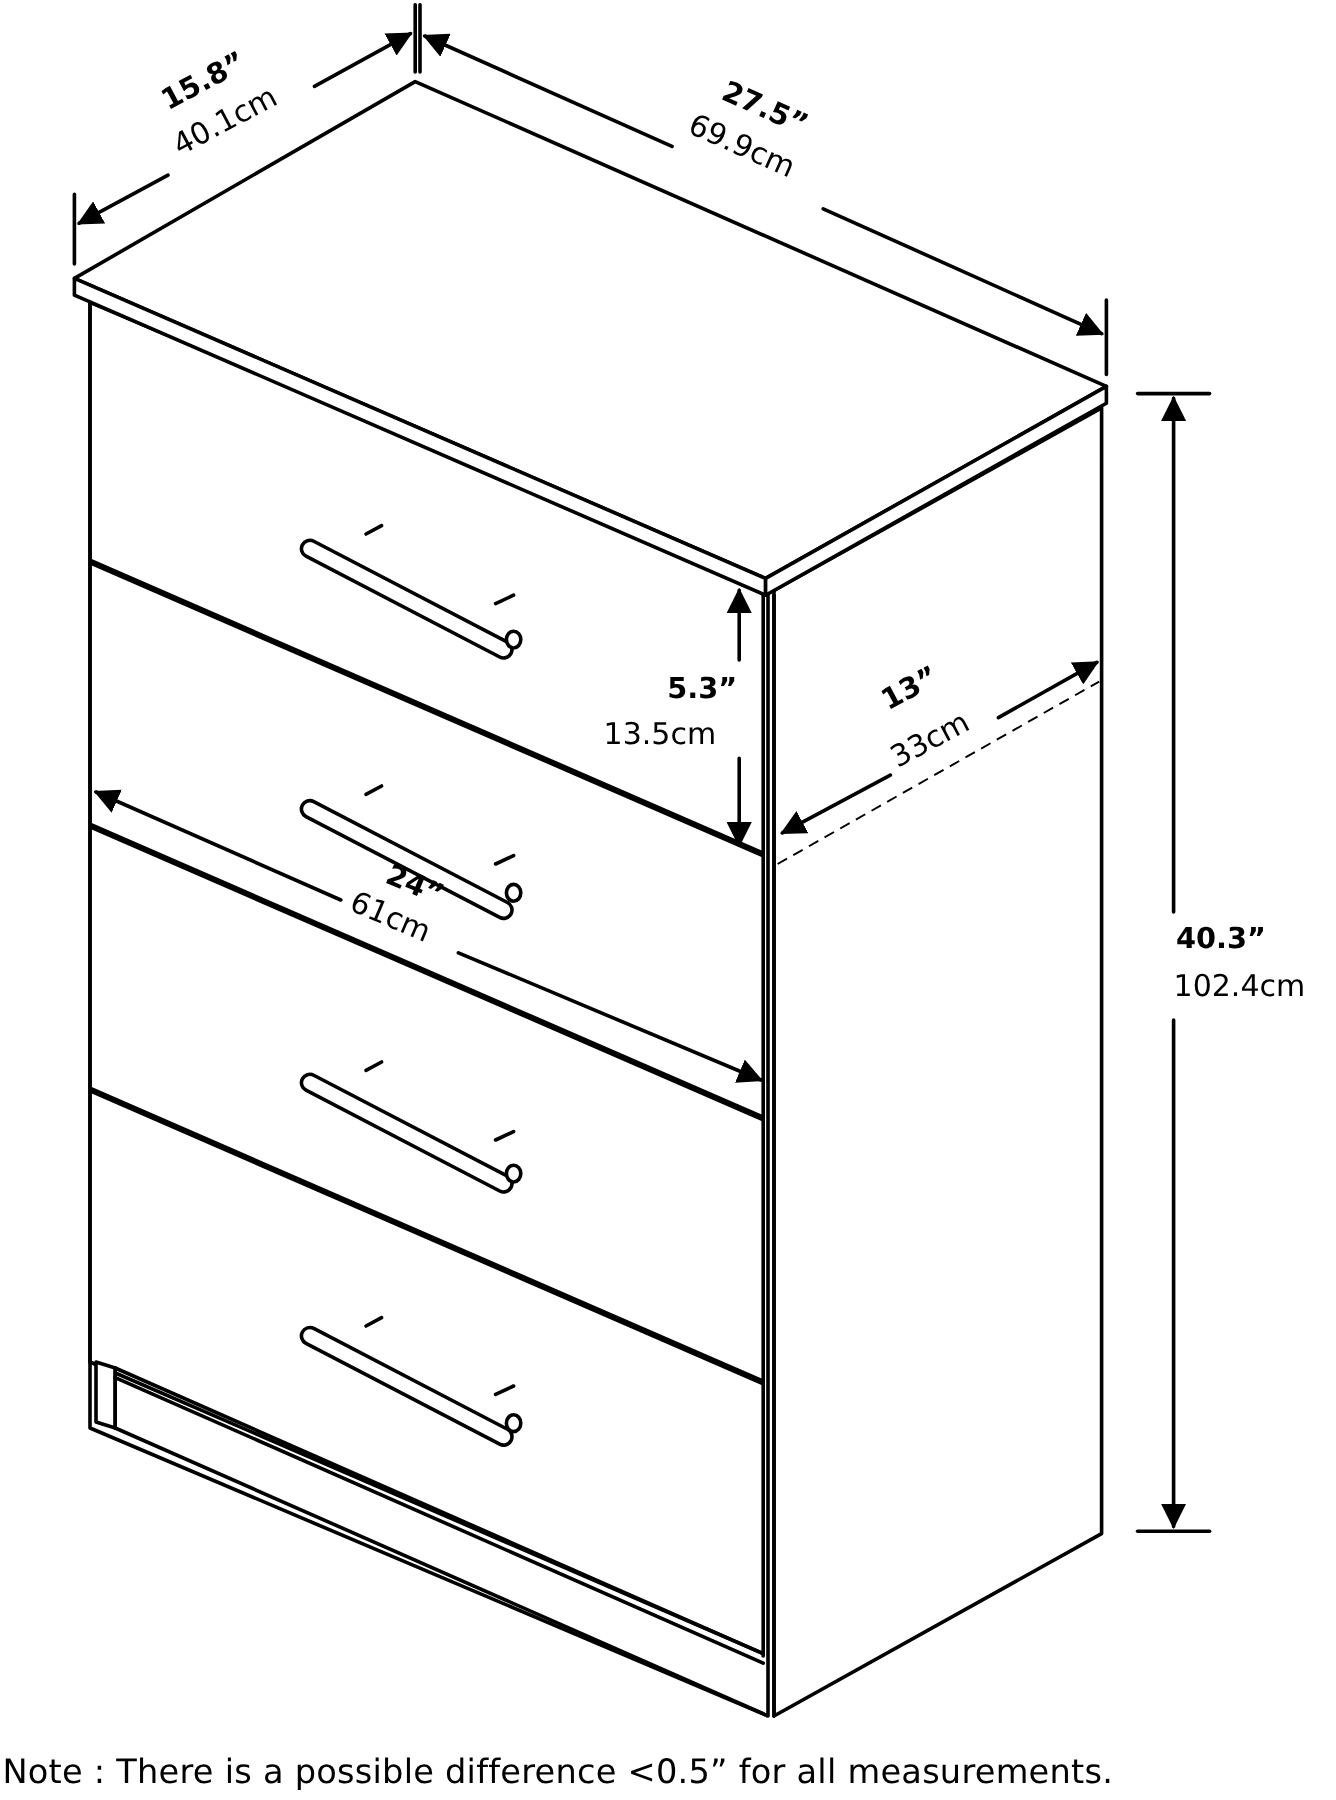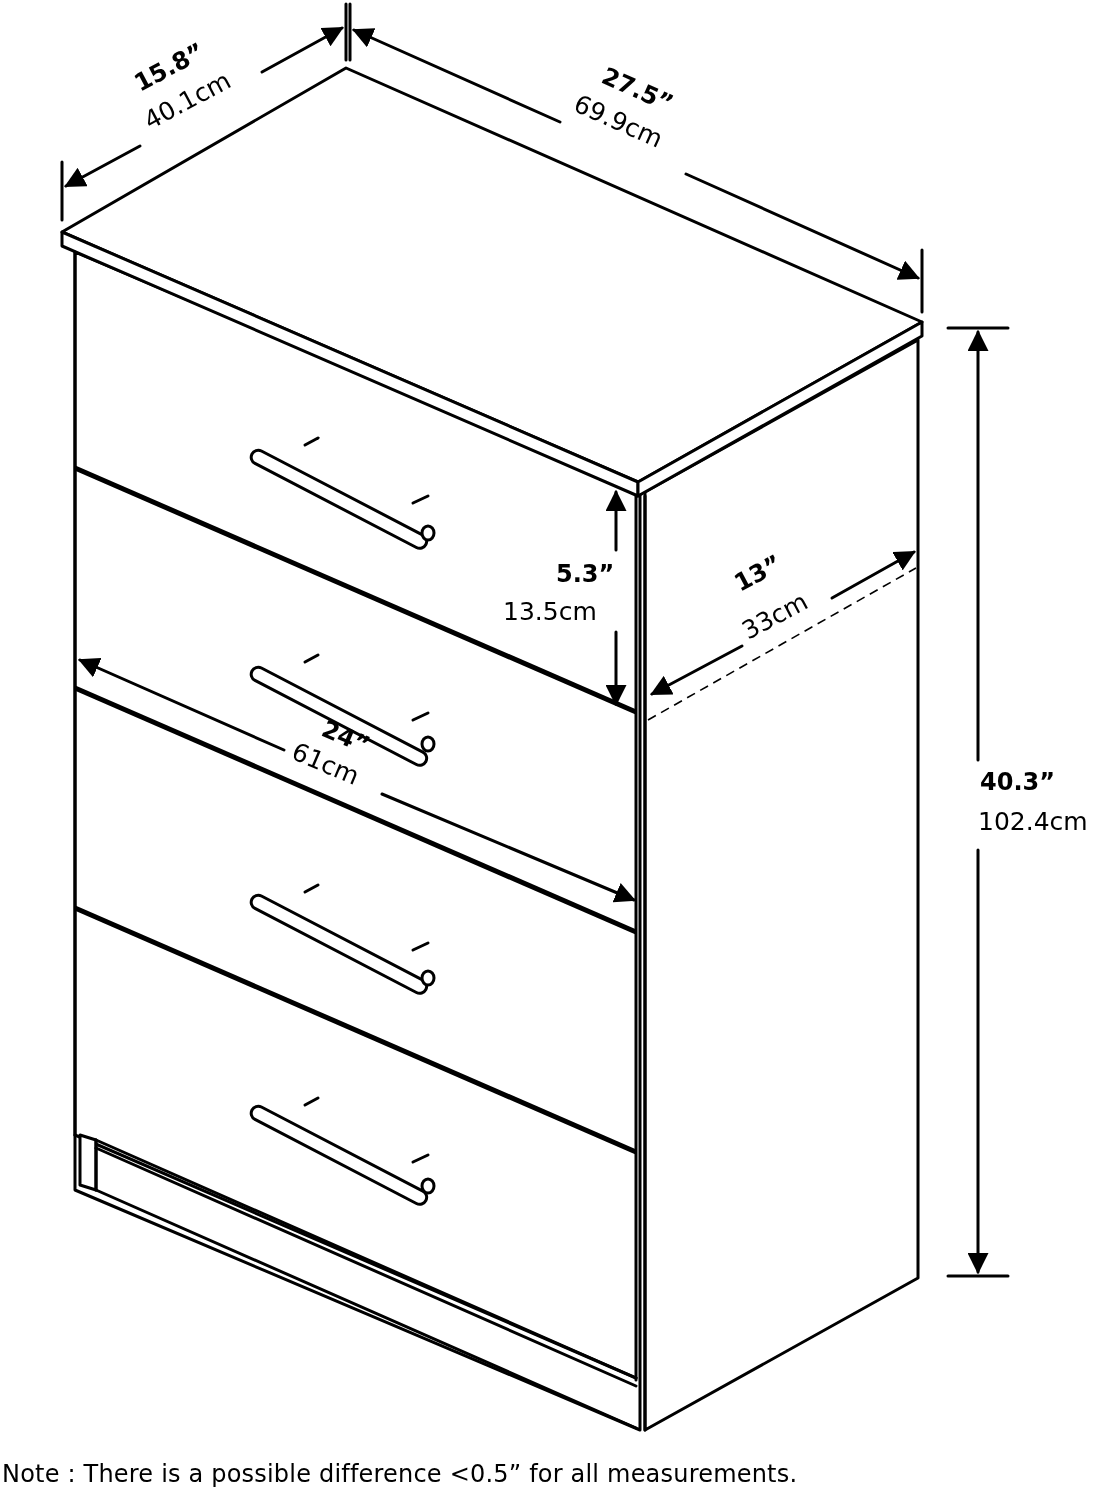--- a/index.html
+++ b/index.html
@@ -5,21 +5,21 @@
   html, body { margin: 0; padding: 0; background: #ffffff; }
   body { width: 1113px; height: 1500px; position: relative; overflow: hidden; font-family: "DejaVu Sans", sans-serif; }
   svg { position: absolute; left: 0; top: 0; }
   .ln { stroke: #000; stroke-width: 3; fill: none; stroke-linejoin: round; stroke-linecap: round; }
   .thick { stroke: #000; stroke-width: 5; fill: none; }
   .face { fill: #fff; stroke: #000; stroke-width: 3; stroke-linejoin: round; }
   .dash { stroke: #000; stroke-width: 1.6; stroke-dasharray: 9 6; fill: none; }
   .arrowhead { fill: #000; }
   .lbl-b { font-family: "DejaVu Sans", sans-serif; font-weight: bold; font-size: 24px; fill: #000; }
   .lbl { font-family: "DejaVu Sans", sans-serif; font-size: 25px; fill: #000; }
-  .note { position: absolute; left: 2px; top: 1460px; font-family: "DejaVu Sans", sans-serif; font-size: 24px; color: #000; white-space: nowrap; letter-spacing: 0.2px; }
+  .note { position: absolute; left: 2px; top: 1460px; font-family: "DejaVu Sans", sans-serif; font-size: 28px; color: #000; white-space: nowrap; letter-spacing: 0.2px; }
 </style>
 </head>
 <body>
 
 <svg width="1113" height="1500" viewBox="0 0 1113 1500" xmlns="http://www.w3.org/2000/svg">
   <defs>
     <marker id="ah" viewBox="0 0 10 10" refX="9" refY="5" markerWidth="7" markerHeight="7" orient="auto-start-reverse">
       <path d="M0,0 L10,5 L0,10 z" class="arrowhead"></path>
     </marker>
   </defs>

